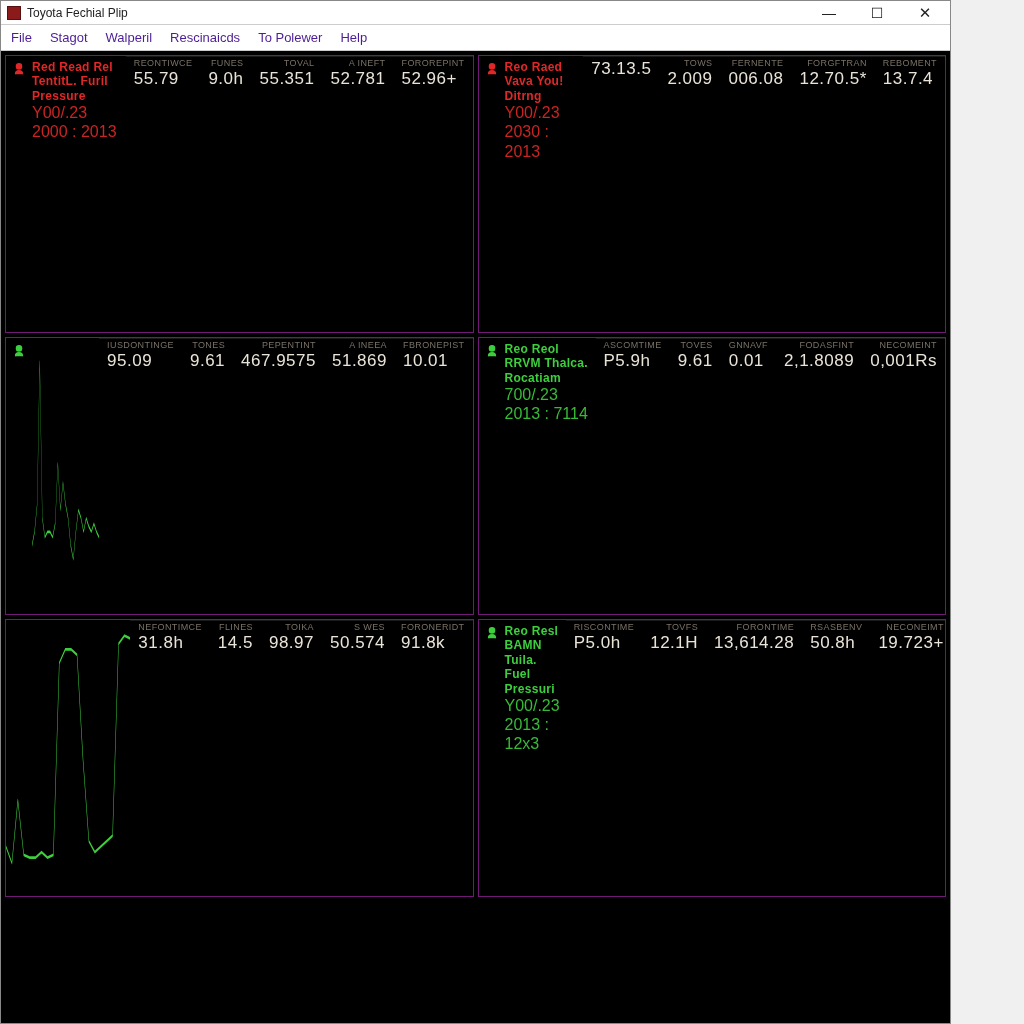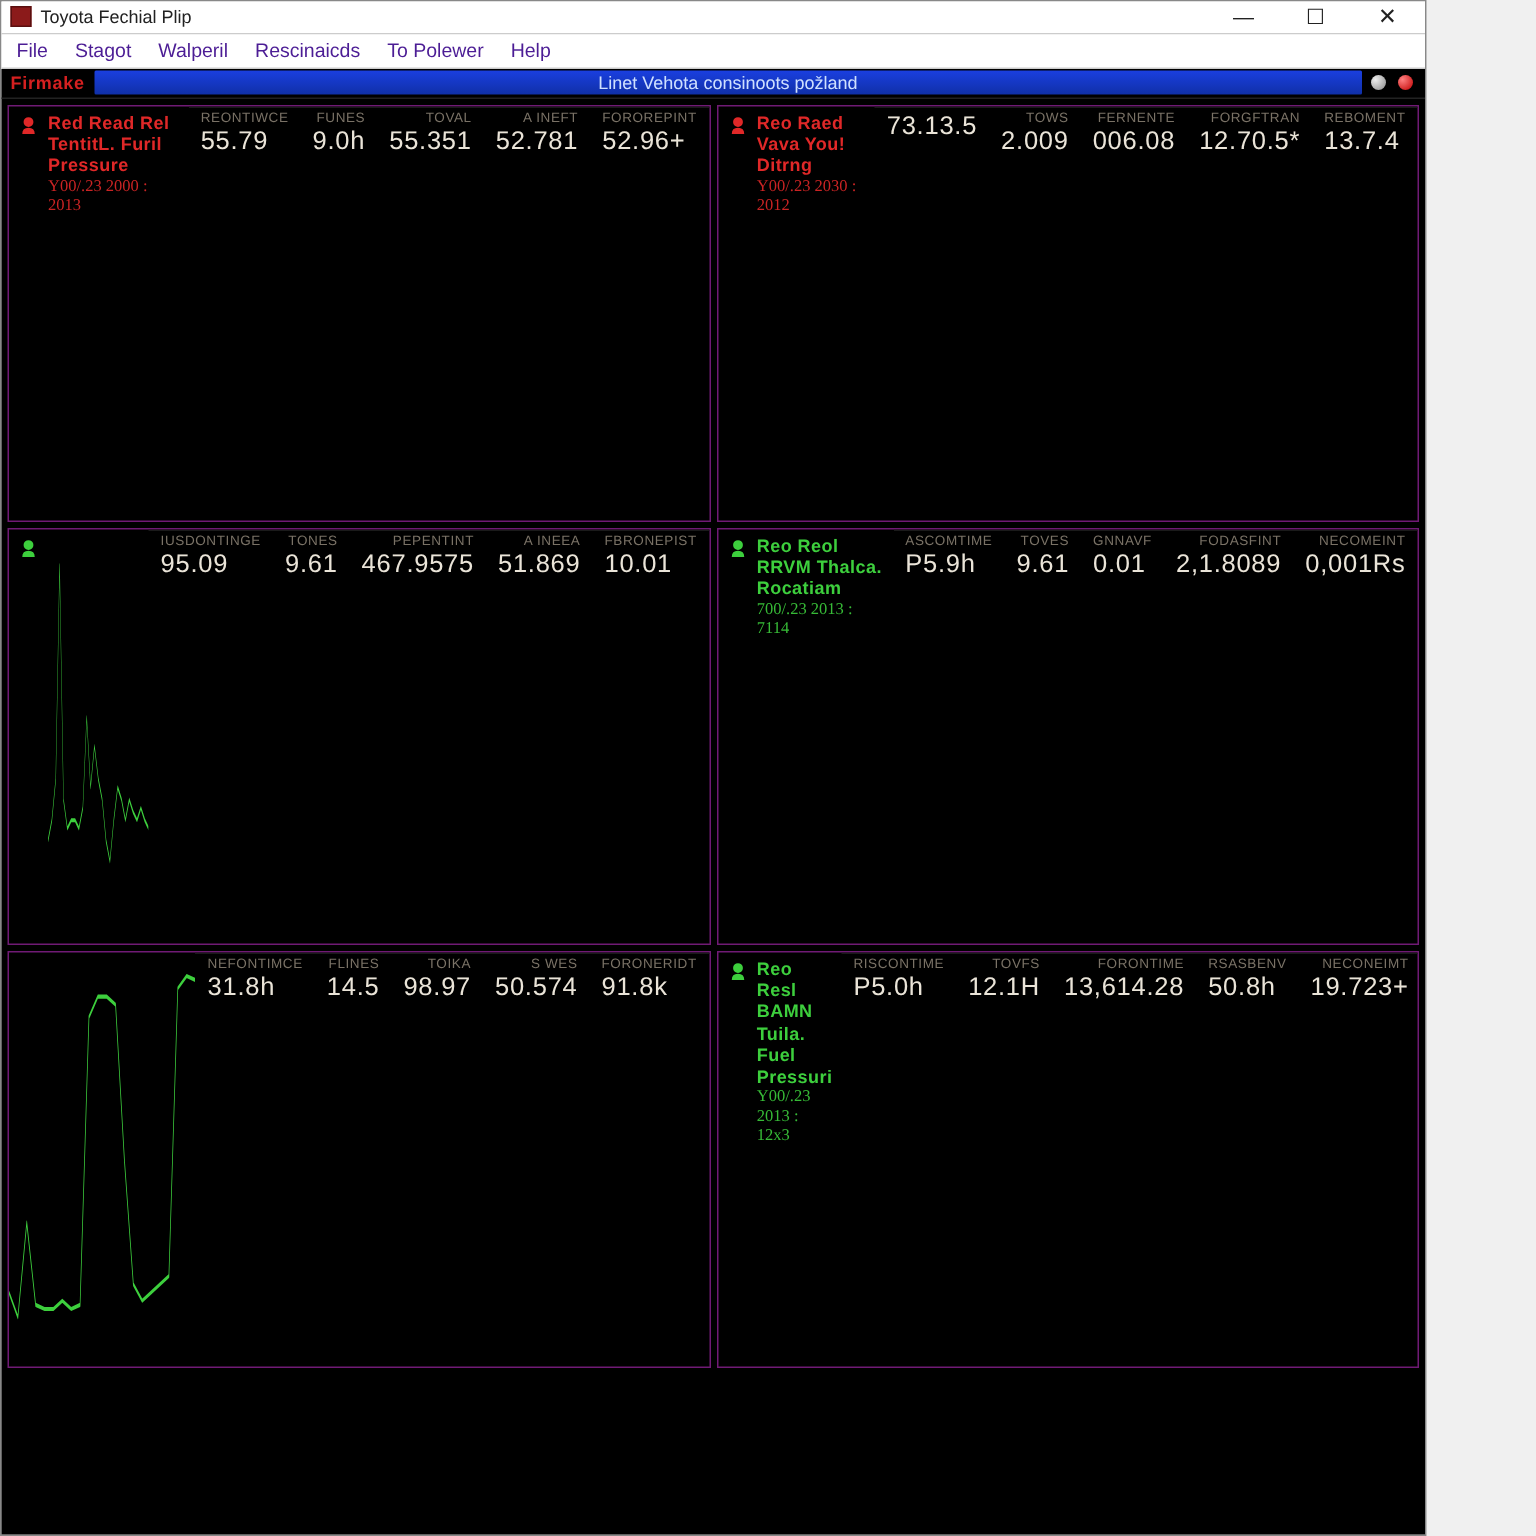--- a/index.html
+++ b/index.html
@@ -19,21 +19,21 @@
   .statusbar .dots { display: flex; gap: 8px; align-items: center; padding-right: 8px; }
   .dot { width: 10px; height: 10px; border-radius: 50%; }
   .dot.grey { background: radial-gradient(circle at 30% 30%, #eee, #888); }
   .dot.red  { background: radial-gradient(circle at 30% 30%, #ff8080, #c00000); }
   .workspace { flex: 1; background: #000; padding: 4px; display: grid; grid-template-columns: 1fr 1fr; grid-template-rows: 278px 278px 278px; gap: 4px; }
   .panel { border: 1px solid #701a75; background: #000; display: flex; flex-direction: row; position: relative; overflow: hidden; }
   .panel-header { display: flex; align-items: flex-start; gap: 6px; padding: 4px 6px 0 6px; font-size: 12px; }
   .panel-header .p-icon { width: 14px; height: 14px; margin-top: 2px; flex-shrink: 0; }
   .panel-header .p-titles { display: flex; flex-direction: column; line-height: 1.2; }
   .panel-header .p-title { font-weight: bold; letter-spacing: .3px; }
-  .panel-header .p-sub { font-size: 11px; opacity: .9; font-family: Liberation Serif, serif; }
+  .panel-header .p-sub { font-size: 16px; opacity: .9; }
   .panel.red  .p-title, .panel.red  .p-sub { color: #e02828; }
   .panel.grn  .p-title, .panel.grn  .p-sub { color: #3dcf3d; }
   .chart { flex: 1; position: relative; margin-top: 2px; }
   .chart svg { position: absolute; inset: 0; width: 100%; height: 100%; }
   .panel.red  .chart path { stroke: #e02828; }
   .panel.grn  .chart path { stroke: #3dcf3d; }
   .chart path { fill: none; stroke-width: 2; stroke-linejoin: round; }
   .chart .vline { stroke: #b9b99a; stroke-width: 1; }
   .metrics { display: flex; border-top: 1px solid #1a1a1a; }
   .metric { flex: 1; text-align: left; padding: 2px 8px 6px 8px; }
@@ -60,28 +60,20 @@
 
   <div class="menubar">
     <span class="menu-item">File</span>
     <span class="menu-item">Stagot</span>
     <span class="menu-item">Walperil</span>
     <span class="menu-item">Rescinaicds</span>
     <span class="menu-item">To Polewer</span>
     <span class="menu-item">Help</span>
   </div>
 
-  <div class="statusbar">
-    <span class="fw-label">Firmake</span>
-    <div class="status-msg">Linet Vehota consinoots požland</div>
-    <div class="dots">
-      <span class="dot grey"></span>
-      <span class="dot red"></span>
-    </div>
-  </div>
 
   <div class="workspace">
 
   <div class="panel red">
     <div class="panel-header">
       <span class="p-icon"><svg viewBox="0 0 16 16">
               <circle cx="8" cy="5" r="3" fill="none" stroke-width="1.5"></circle>
               <path d="M4 14c0-3 2-4 4-4s4 1 4 4" fill="none" stroke-width="1.5"></path>
             </svg></span>
       <span class="p-titles">
@@ -119,21 +111,21 @@
         </div>
       </div>
       <div class="panel red">
     <div class="panel-header">
       <span class="p-icon"><svg viewBox="0 0 16 16">
               <circle cx="8" cy="5" r="3" fill="none" stroke-width="1.5"></circle>
               <path d="M4 14c0-3 2-4 4-4s4 1 4 4" fill="none" stroke-width="1.5"></path>
             </svg></span>
       <span class="p-titles">
         <span class="p-title">Reo Raed Vava You! Ditrng</span>
-        <span class="p-sub">Y00/.23 2030 : 2012</span>
+        <span class="p-sub">Y00/.23 2030 : 2013</span>
       </span>
     </div>
     <div class="chart">
       <svg viewBox="0 0 500 200" preserveAspectRatio="none">
 
         <path d="M0.0 116.0 L19.2 80.0 L38.5 110.0 L57.7 84.0 L76.9 70.0 L96.2 84.0 L115.4 90.0 L134.6 60.0 L153.8 100.0 L173.1 76.0 L192.3 90.0 L211.5 70.0 L230.8 100.0 L250.0 130.0 L269.2 140.0 L288.5 150.0 L307.7 110.0 L326.9 116.0 L346.2 90.0 L365.4 80.0 L384.6 140.0 L403.8 104.0 L423.1 60.0 L442.3 64.0 L461.5 20.0 L480.8 36.0 L500.0 10.0"></path>
       </svg>
     </div>
     <div class="metrics">
     <div class="metric">

